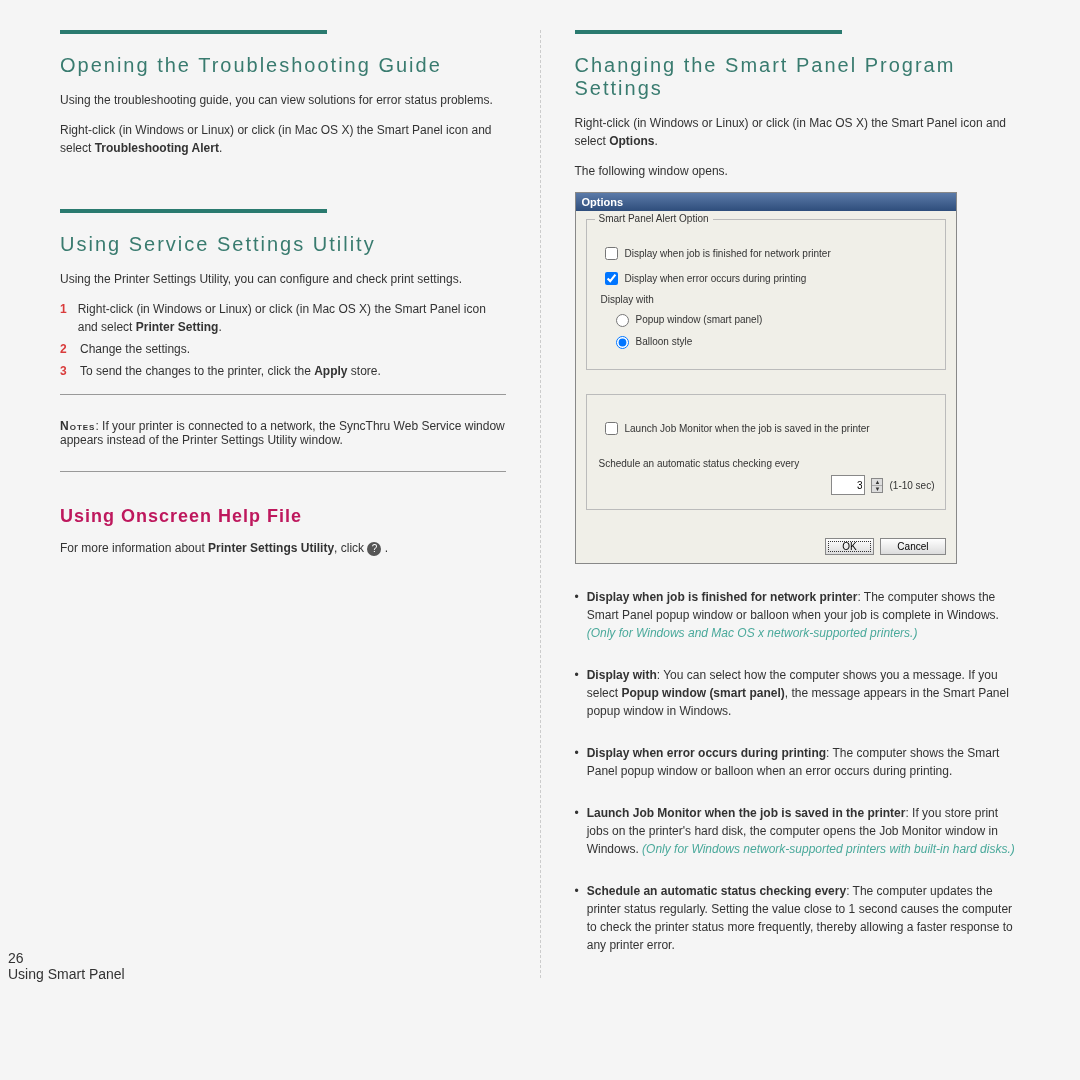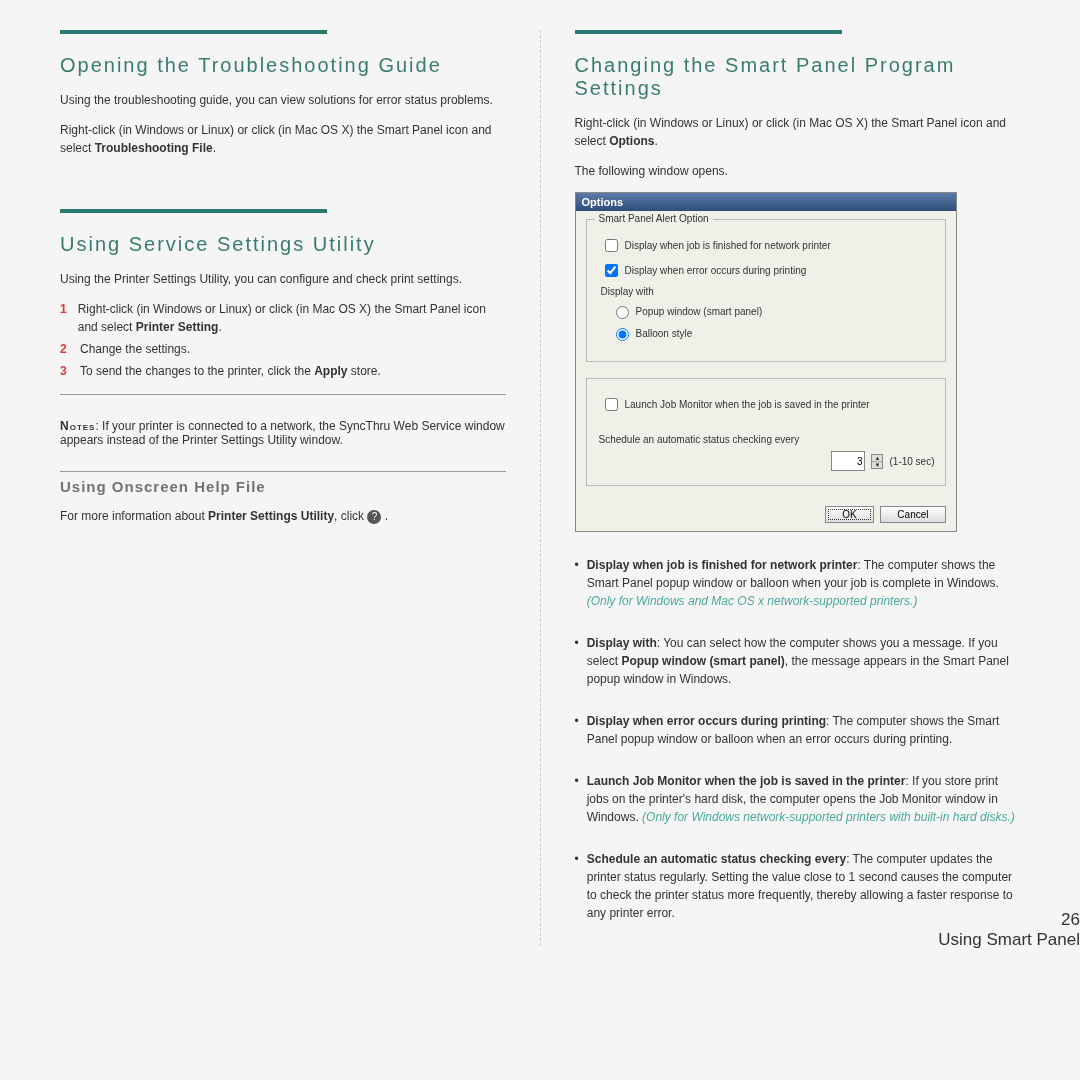--- a/index.html
+++ b/index.html
@@ -32,24 +32,24 @@
     width: 60%;
   }
   h2 {
     font-size: 20px;
     color: #397b6f;
     letter-spacing: 2px;
     margin: 6px 0 14px 0;
     font-weight: normal;
   }
   h3 {
-    font-size: 15px;
-    color: #737373;
+    font-size: 18px;
+    color: #be185d;
     letter-spacing: 1px;
-    margin: 6px 0 6px 0;
+    margin: 34px 0 6px 0;
   }
   p, li, .note { line-height: 1.5; }
   .bold { font-weight: bold; }
   ol.steps { list-style: none; padding: 0; margin: 6px 0; }
   ol.steps li { display:flex; gap:10px; margin-bottom:4px; }
   ol.steps li .num { color:#d93b3b; font-weight:bold; width:10px; }
   .note-box {
     border-top: 1px solid #999;
     border-bottom: 1px solid #999;
     padding: 24px 0;
@@ -77,22 +77,22 @@
   .dialog .titlebar {
     background: linear-gradient(#5b7aa8, #2e4d7b);
     color: #fff;
     padding: 3px 6px;
     font-weight: bold;
     font-size: 11px;
   }
   .dialog .inner { padding: 8px 10px; }
   .dialog .group {
     border: 1px solid #bbb;
-    padding: 10px 10px 14px 10px;
-    margin-bottom: 16px;
+    padding: 18px 10px 14px 10px;
+    margin-bottom: 24px;
     position: relative;
   }
   .dialog .group .legend {
     position: absolute;
     top: -7px; left: 8px;
     background: #f0efe8;
     padding: 0 4px;
     font-size: 10px;
   }
   .dialog .row { margin: 6px 0 6px 4px; display:flex; align-items:center; gap:4px;}
@@ -112,33 +112,33 @@
   .dialog .btnbar { text-align:right; padding:4px 0 0 0;}
   .dialog button {
     font-size:10px; padding:2px 16px; border:1px solid #888;
     background: linear-gradient(#fefefe,#dcdcdc); margin-left:4px;
   }
   .dialog .okbtn { outline:1px dotted #333; outline-offset:-4px; }
   ul.bullets { list-style:none; padding:0; margin:0; }
   ul.bullets li { display:flex; gap:8px; margin:24px 0; }
   ul.bullets li::before { content:"•"; }
   .teal-italic { color:#4aa99b; font-style:italic; }
-  .footer { position:absolute; bottom:16px; left:8px; right:0; text-align:right; font-size:17px; color:#333;}
+  .footer { position:absolute; bottom:16px; left:8px; right:0; text-align:left; font-size:14px; color:#333;}
 </style>
 </head>
 <body>
 
 <div class="page">
 
   <div class="col">
     <div class="topstripe"></div>
     <h2>Opening the Troubleshooting Guide</h2>
     <p>Using the troubleshooting guide, you can view solutions for error status problems.</p>
     <p>
-      <span>Right-click (in Windows or Linux) or click (in Mac OS X) the Smart Panel icon and select </span><span class="bold">Troubleshooting File</span><span>.</span>
+      <span>Right-click (in Windows or Linux) or click (in Mac OS X) the Smart Panel icon and select </span><span class="bold">Troubleshooting Alert</span><span>.</span>
     </p>
 
     <div style="height:40px"></div>
     <div class="topstripe"></div>
     <h2>Using Service Settings Utility</h2>
     <p>Using the Printer Settings Utility, you can configure and check print settings.</p>
     <ol class="steps">
       <li>
           <span class="num">1</span>
           <span><span>Right-click (in Windows or Linux) or click (in Mac OS X) the Smart Panel icon and select </span><span class="bold">Printer Setting</span><span>.</span></span>

